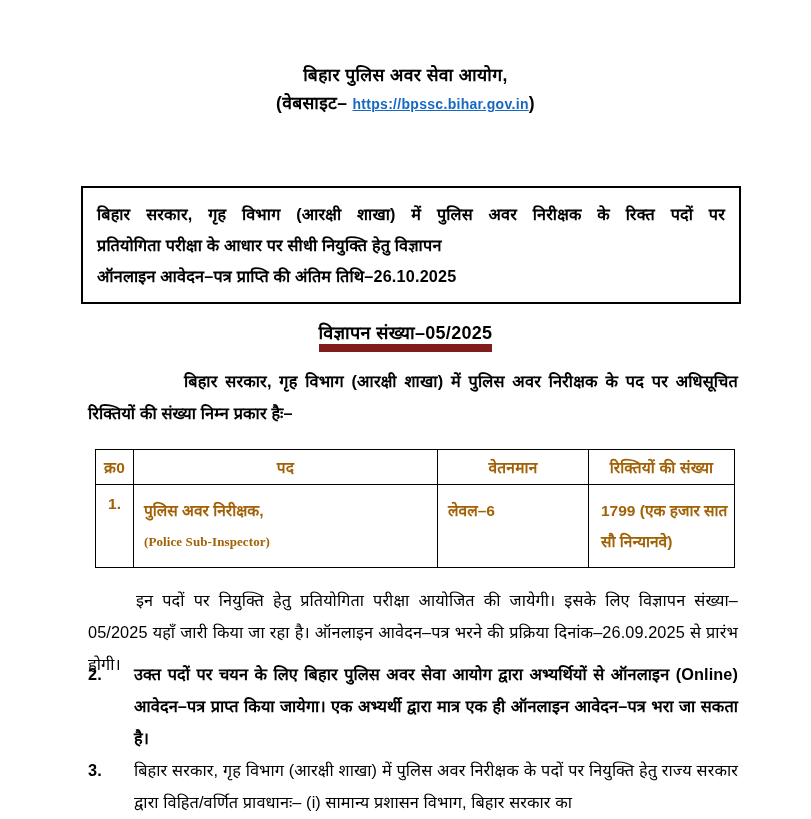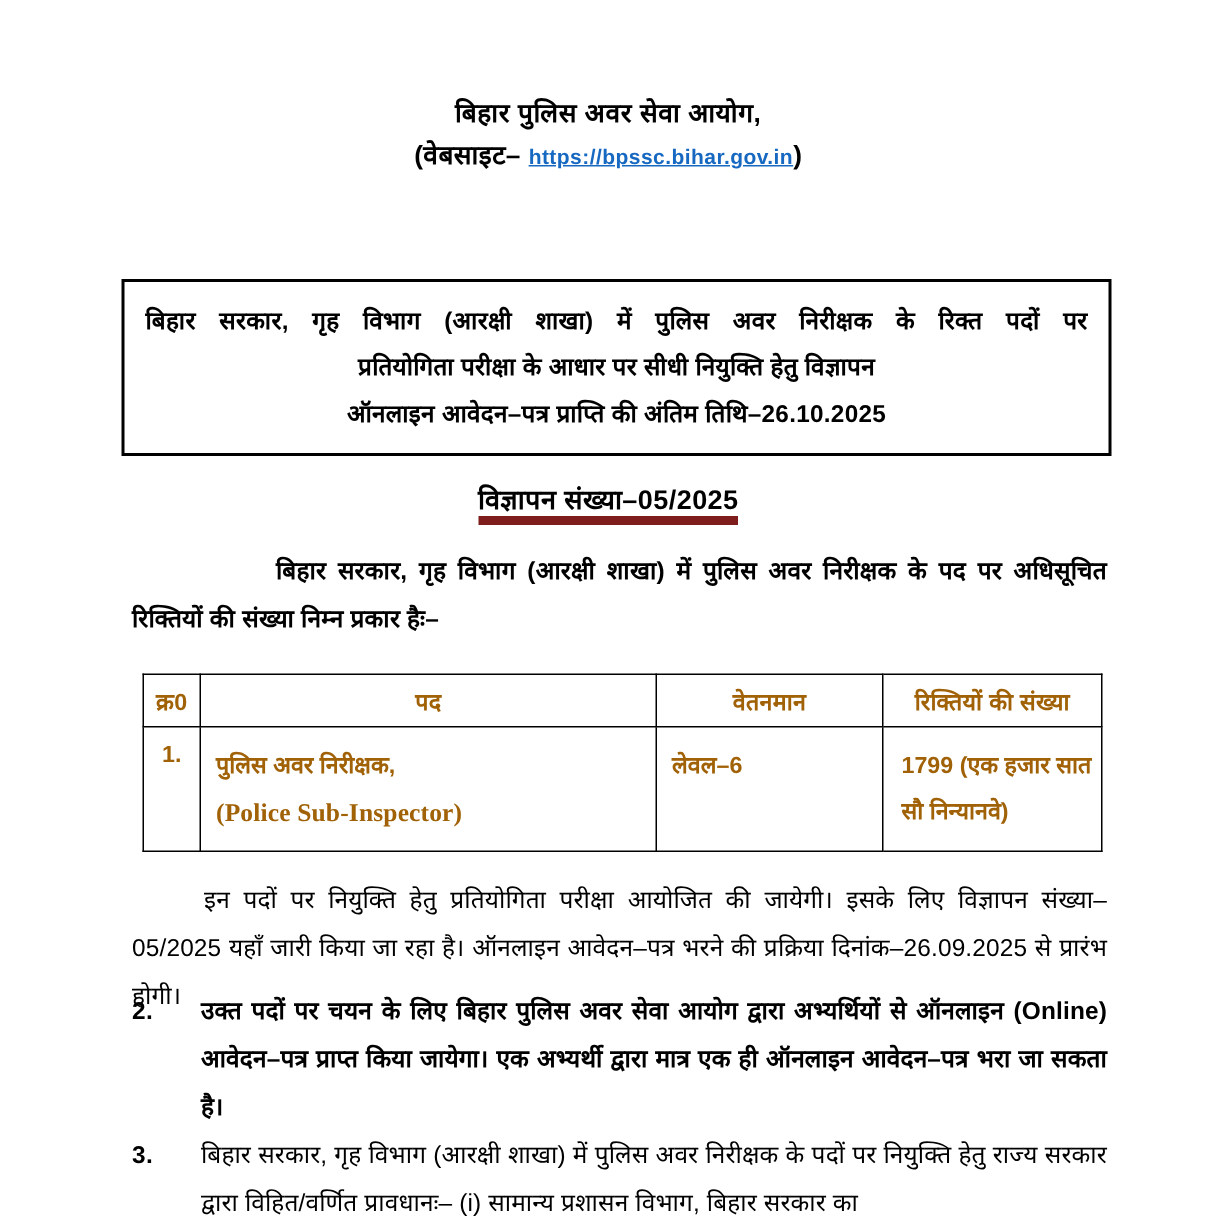--- a/index.html
+++ b/index.html
@@ -67,21 +67,20 @@
     display: flex;
     flex-direction: column;
     justify-content: center;
     align-items: center;
     padding: 0 14px;
   }
   .notice-line {
     font-weight: bold;
     font-size: 16.2px;
     line-height: 31px;
-    text-align: center;
     width: 100%;
     white-space: nowrap;
     letter-spacing: 0.2px;
   }
   .notice-line.l1 {
     text-align: justify;
     text-align-last: justify;
     white-space: normal;
     padding: 0 4px;
   }
@@ -91,21 +90,21 @@
     position: absolute;
     top: 320px;
     left: 0;
     width: 811px;
     text-align: center;
     font-weight: bold;
     font-size: 18px;
     letter-spacing: 0.3px;
   }
   .adv-no span {
-    border-bottom: 6px solid #7f1d1d;
+    border-bottom: 8px solid #7f1d1d;
     padding-bottom: 1px;
   }
 
   
   .intro {
     position: absolute;
     top: 365px;
     left: 88px;
     width: 650px;
     font-weight: bold;
@@ -155,21 +154,21 @@
   .vac-table td.cell-vac {
     padding: 10px 0 8px 10px;
     line-height: 31px;
   }
   .vac-table td.cell-vac {
     padding-left: 12px;
   }
   .post-en {
     font-family: "Liberation Serif", "DejaVu Serif", serif;
     font-weight: bold;
-    font-size: 17px;
+    font-size: 13px;
     letter-spacing: 0.1px;
   }
   .row-body td { height: 64px; }
 
   
   .para-1 {
     position: absolute;
     top: 584px;
     left: 88px;
     width: 650px;

